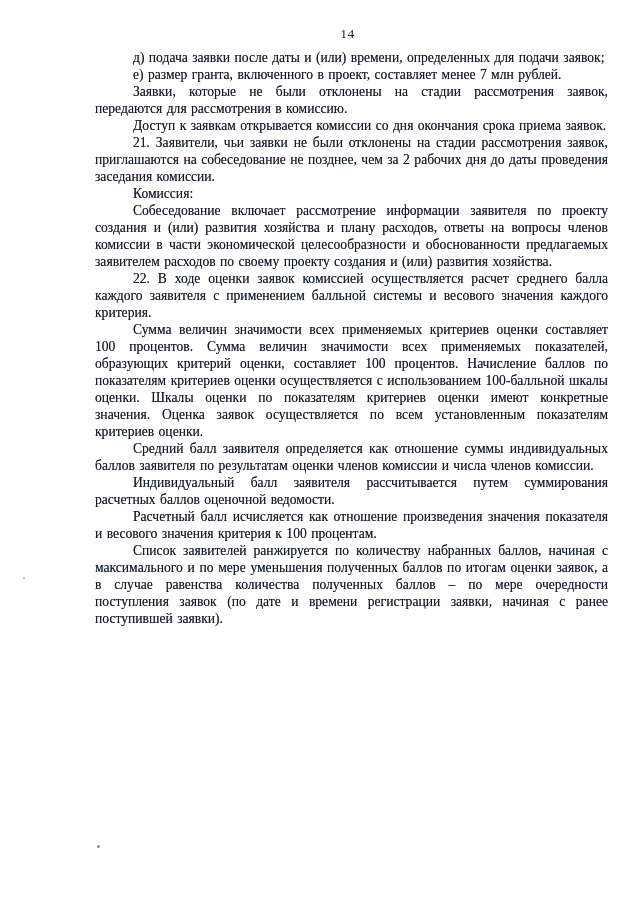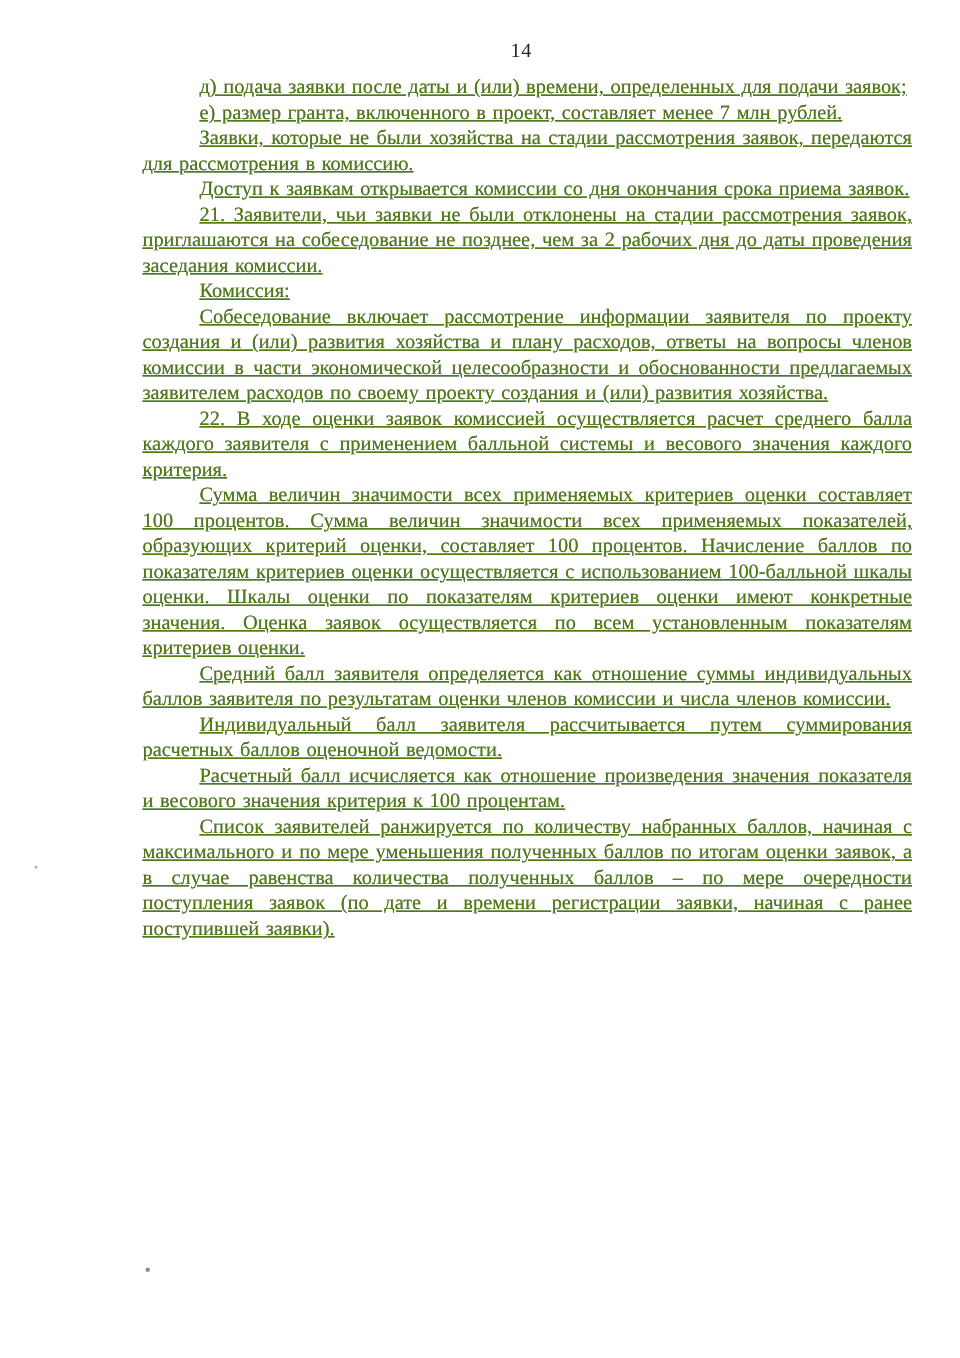--- a/index.html
+++ b/index.html
@@ -26,23 +26,22 @@
     letter-spacing: 0.5px;
   }
   .body-text {
     position: absolute;
     left: 95px;
     top: 49px;
     width: 513px;
     font-size: 13.6px;
     line-height: 17px;
     text-align: justify;
-    color: #4d7c0f;
+    color: #0f172a;
     text-shadow: 0 0 0.4px rgba(20,20,20,0.55);
-    text-decoration: underline;
   }
   .body-text p {
     margin: 0;
     padding: 0;
     text-indent: 38px;
     word-spacing: 1px;
   }
   .speck {
     position: absolute;
     border-radius: 50%;
@@ -65,21 +64,21 @@
 </head>
 <body>
 
 <div class="page">
 
   <div class="page-number">14</div>
 
   <div class="body-text">
     <p>д) подача заявки после даты и (или) времени, определенных для подачи заявок;</p>
     <p>е) размер гранта, включенного в проект, составляет менее 7 млн рублей.</p>
-    <p>Заявки, которые не были хозяйства на стадии рассмотрения заявок, передаются для рассмотрения в комиссию.</p>
+    <p>Заявки, которые не были отклонены на стадии рассмотрения заявок, передаются для рассмотрения в комиссию.</p>
     <p>Доступ к заявкам открывается комиссии со дня окончания срока приема заявок.</p>
     <p>21. Заявители, чьи заявки не были отклонены на стадии рассмотрения заявок, приглашаются на собеседование не позднее, чем за 2 рабочих дня до даты проведения заседания комиссии.</p>
     <p>Комиссия:</p>
     <p>Собеседование включает рассмотрение информации заявителя по проекту создания и (или) развития хозяйства и плану расходов, ответы на вопросы членов комиссии в части экономической целесообразности и обоснованности предлагаемых заявителем расходов по своему проекту создания и (или) развития хозяйства.</p>
     <p>22. В ходе оценки заявок комиссией осуществляется расчет среднего балла каждого заявителя с применением балльной системы и весового значения каждого критерия.</p>
     <p>Сумма величин значимости всех применяемых критериев оценки составляет 100 процентов. Сумма величин значимости всех применяемых показателей, образующих критерий оценки, составляет 100 процентов. Начисление баллов по показателям критериев оценки осуществляется с использованием 100-балльной шкалы оценки. Шкалы оценки по показателям критериев оценки имеют конкретные значения. Оценка заявок осуществляется по всем установленным показателям критериев оценки.</p>
     <p>Средний балл заявителя определяется как отношение суммы индивидуальных баллов заявителя по результатам оценки членов комиссии и числа членов комиссии.</p>
     <p>Индивидуальный балл заявителя рассчитывается путем суммирования расчетных баллов оценочной ведомости.</p>
     <p>Расчетный балл исчисляется как отношение произведения значения показателя и весового значения критерия к 100 процентам.</p>
     <p>Список заявителей ранжируется по количеству набранных баллов, начиная с максимального и по мере уменьшения полученных баллов по итогам оценки заявок, а в случае равенства количества полученных баллов – по мере очередности поступления заявок (по дате и времени регистрации заявки, начиная с ранее поступившей заявки).</p>

